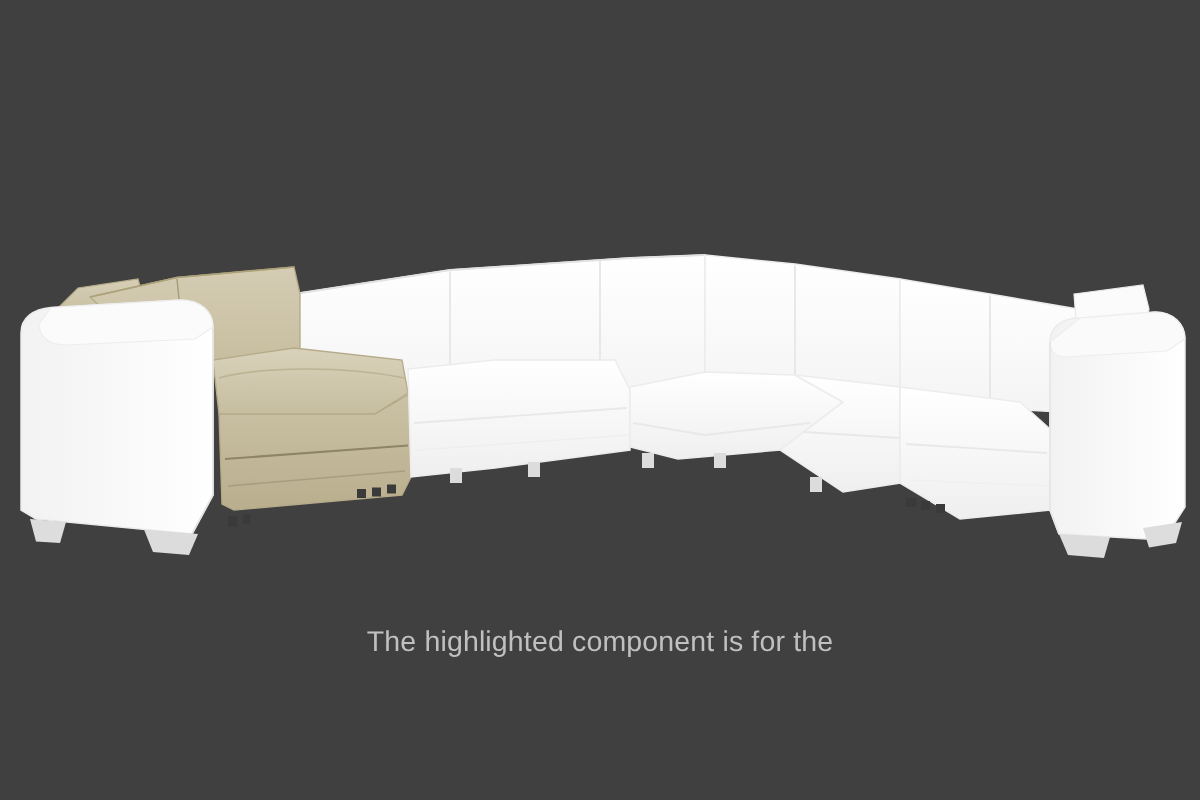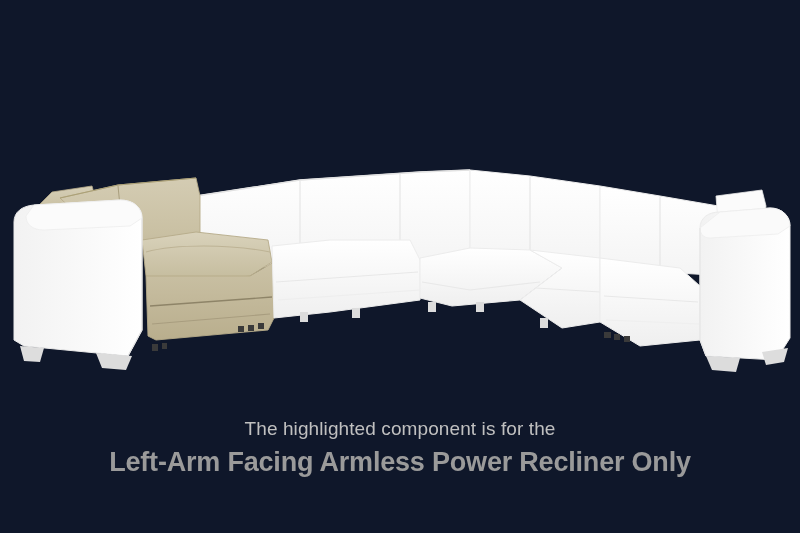--- a/index.html
+++ b/index.html
@@ -8,21 +8,21 @@
     padding: 0;
     background: #ffffff;
   }
   body {
     font-family: "Liberation Sans", sans-serif;
   }
   #page {
     position: relative;
     width: 800px;
     height: 533px;
-    background: #0f172a;
+    background: #404040;
     overflow: hidden;
     text-decoration: underline;
   }
 
   
   #product-stage {
     position: absolute;
     left: 0;
     top: 0;
     width: 800px;
@@ -188,16 +188,15 @@
         <path d="M700,228 L700,340 L706,356" stroke="#e6e6e6" stroke-width="1.1" fill="none"></path>
 
         <path d="M706,356 L740,358 L736,372 L712,370 Z" fill="#dcdcdc"></path>
         <path d="M762,352 L788,348 L784,362 L766,365 Z" fill="#dddddd"></path>
       </g>
     </svg>
   </div>
 
   <div id="caption">
     <div class="cap-line-top">The highlighted component is for the</div>
-    <div class="cap-line-main">Left-Arm Facing Armless Power Recliner Only</div>
   </div>
 
 </div>
 
 </body></html>

